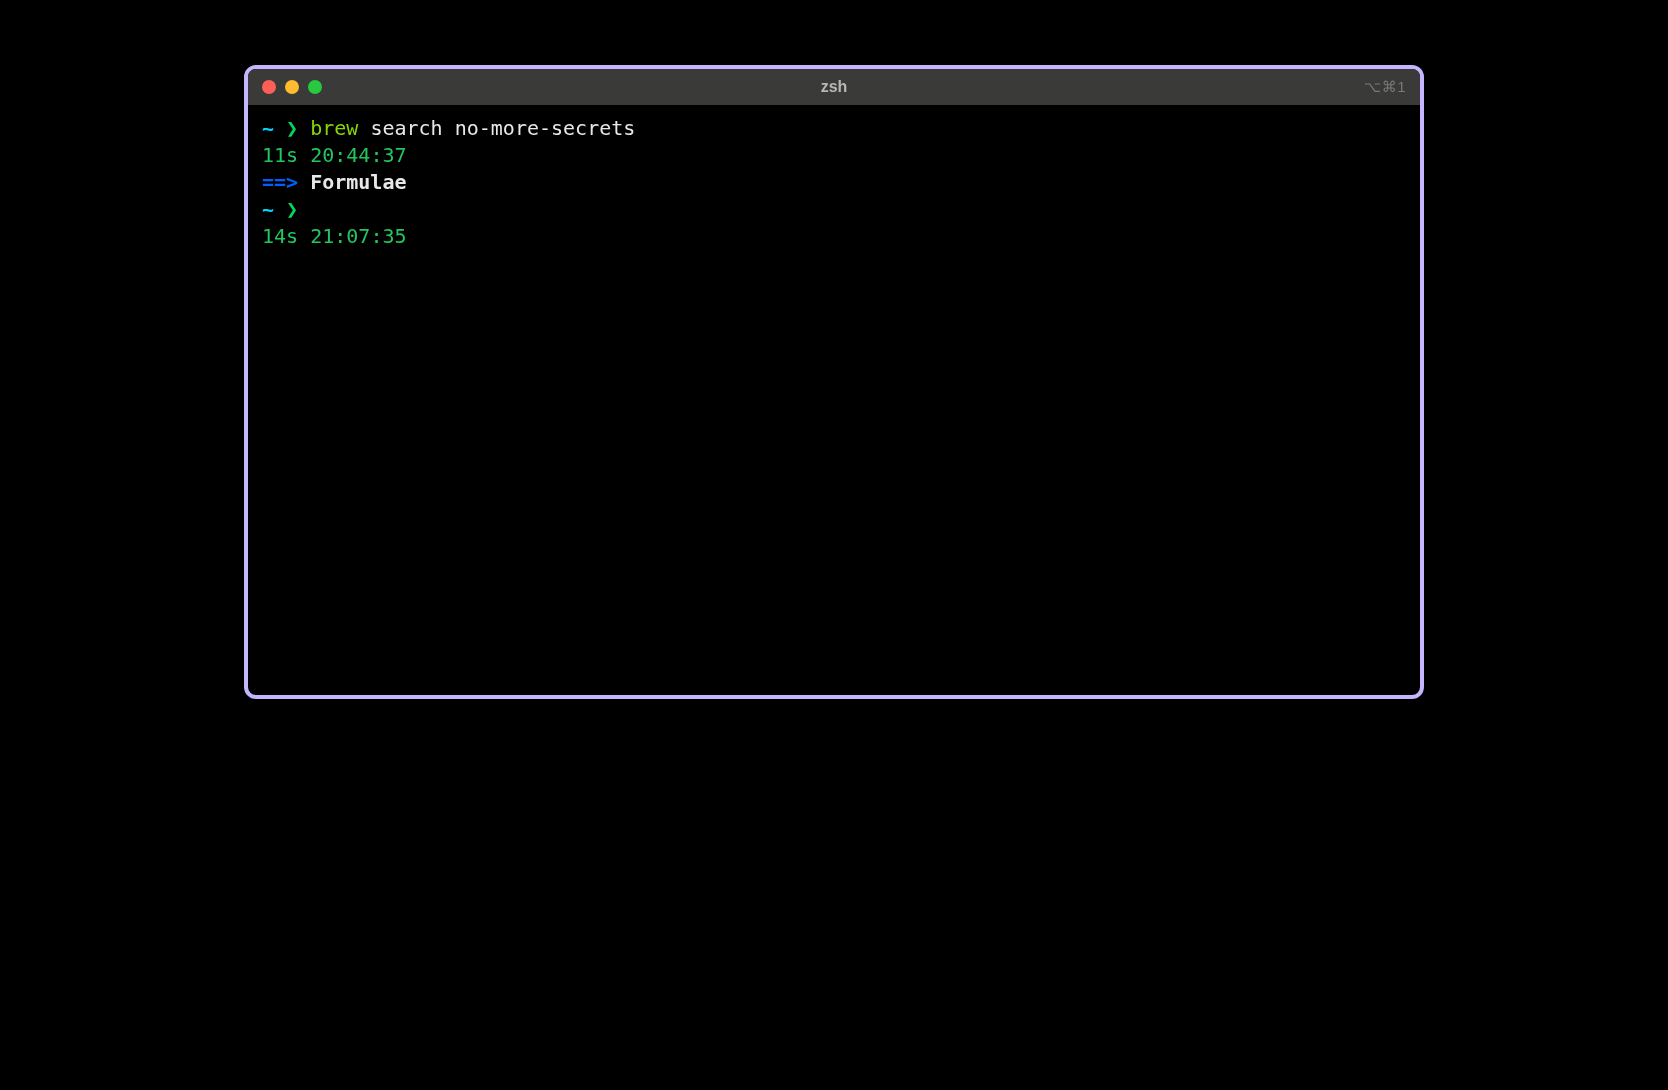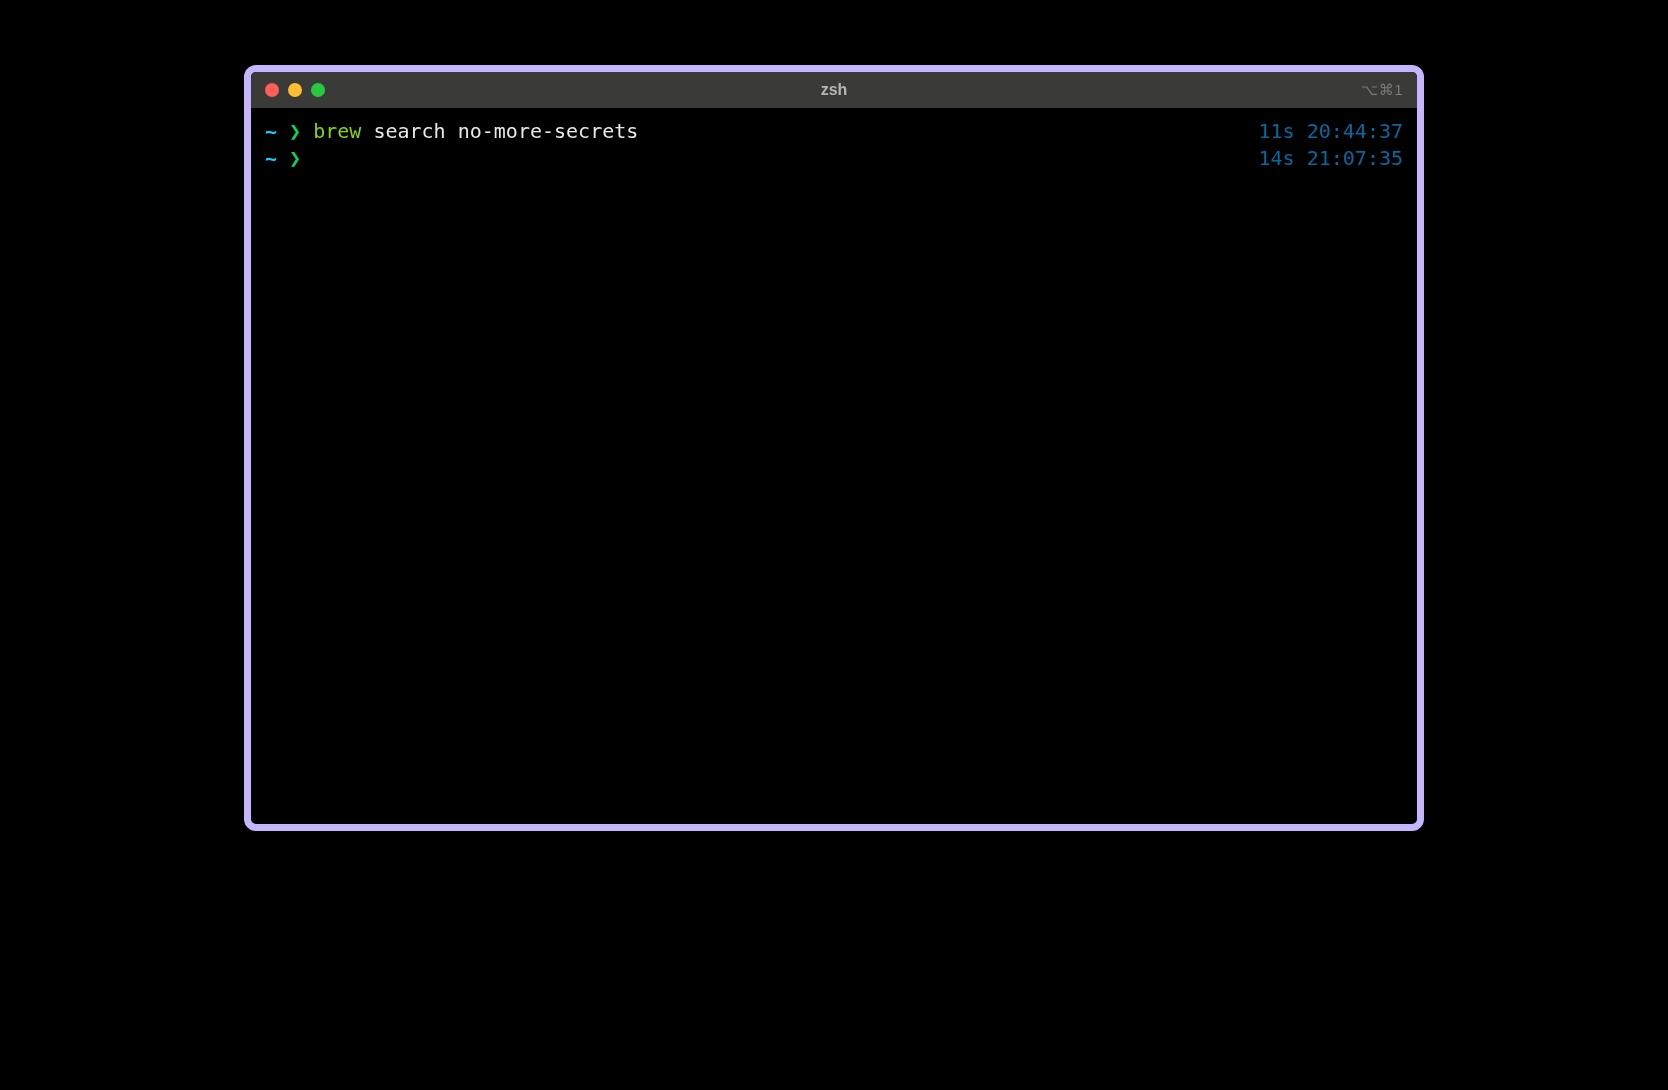--- a/index.html
+++ b/index.html
@@ -14,24 +14,24 @@
       height: 1090px;
       display: flex;
       align-items: flex-start;
       justify-content: center;
       padding-top: 65px;
       font-family: "SF Mono", "Menlo", "Monaco", "Consolas", monospace;
     }
 
     .terminal-window {
       width: 1180px;
-      height: 766px;
+      height: 634px;
       background: #000000;
       border-radius: 12px;
-      border: 7px solid #c4b5fd;
+      border: 4px solid #c4b5fd;
       overflow: hidden;
       box-shadow: 0 20px 60px rgba(0,0,0,0.6);
     }
 
     .title-bar {
       height: 36px;
       background: #3a3a38;
       display: flex;
       align-items: center;
       padding: 0 14px;
@@ -77,24 +77,25 @@
       font-size: 20px;
       line-height: 1.35;
       font-family: "SF Mono", "Menlo", "Monaco", "Consolas", monospace;
       color: #e8e8e8;
     }
 
     .line {
       display: flex;
       justify-content: space-between;
       white-space: pre;
+      flex-direction: column;
     }
 
     .left-part { display: inline; }
-    .right-part { color: #0369a1; }
+    .right-part { color: #22c55e; }
 
     .c-cyan { color: #00d7ff; }
     .c-green-prompt { color: #00d75f; }
     .c-green-cmd { color: #87d700; }
     .c-white { color: #e8e8e8; }
     .c-blue { color: #005fff; font-weight: bold; }
     .c-check { color: #00d75f; }
     .bold { font-weight: bold; }
   </style>
 </head>
@@ -112,20 +113,24 @@
     <div class="title-right">⌥⌘1</div>
   </div>
 
   <div class="terminal-body">
 
     <div class="line">
       <span class="left-part"><span class="c-cyan bold">~</span><span> </span><span class="c-green-prompt bold">❯</span><span> </span><span class="c-green-cmd">brew</span><span class="c-white"> search no-more-secrets</span></span>
       <span class="right-part"><span>11s</span><span> </span><span>20:44:37</span></span>
     </div>
 
+    <div class="line">
+      <span class="left-part"><span class="c-blue">==&gt;</span><span class="c-white bold"> Formulae</span></span>
+      <span></span>
+    </div>
 
 
     <div class="line">
       <span class="left-part"><span class="c-cyan bold">~</span><span> </span><span class="c-green-prompt bold">❯</span></span>
       <span class="right-part"><span>14s</span><span> </span><span>21:07:35</span></span>
     </div>
 
   </div>
 </div>
 

